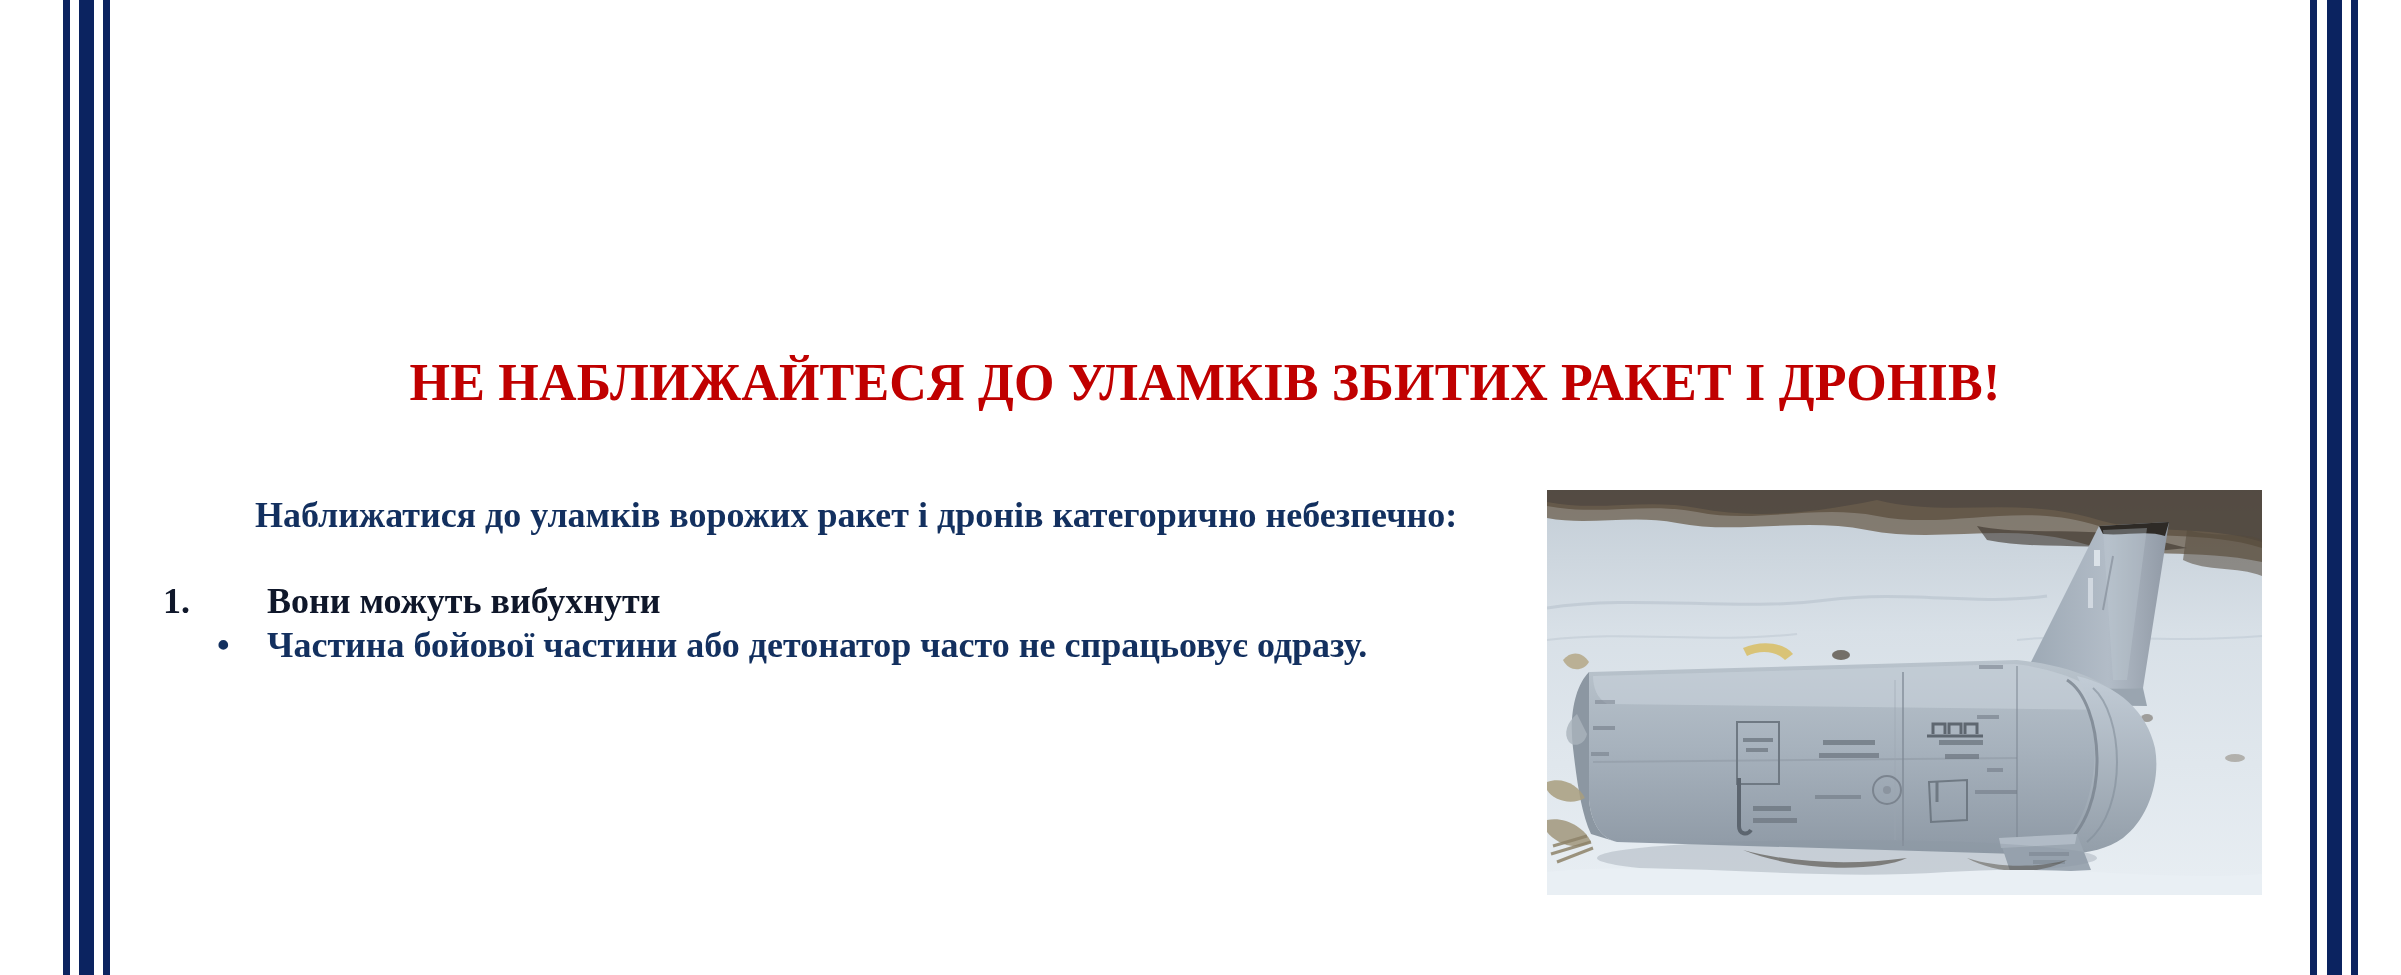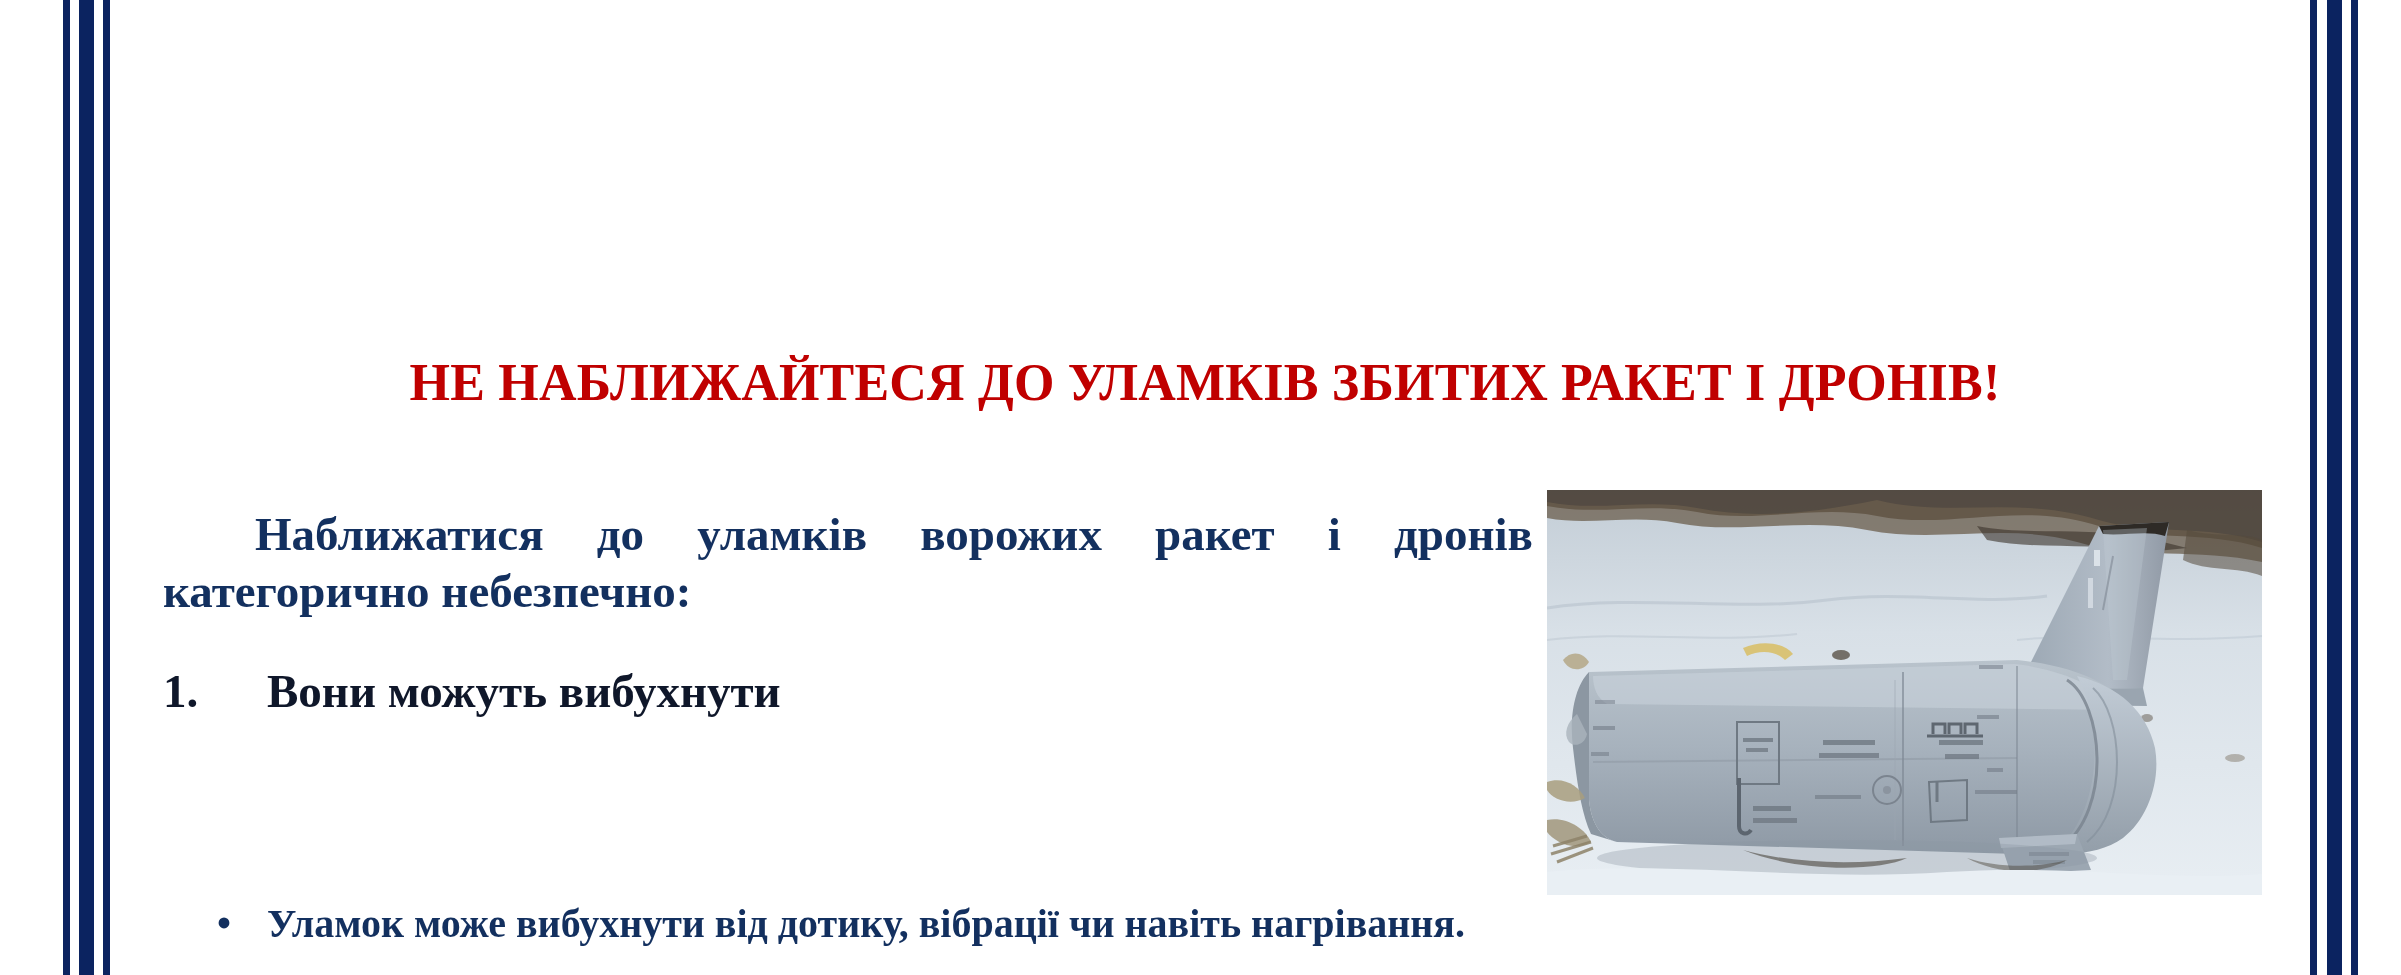--- a/index.html
+++ b/index.html
@@ -55,25 +55,25 @@
     letter-spacing: 0.2px;
     line-height: 1.0;
     white-space: nowrap;
     font-family: "Liberation Serif", "DejaVu Serif", serif;
   }
 
   
   .body-block {
     position: absolute;
     left: 163px;
-    top: 506px;
+    top: 494px;
     width: 1370px;
     color: #13305f;
     font-weight: bold;
-    font-size: 47px;
+    font-size: 36px;
     line-height: 1.22;
     font-family: "Liberation Serif", "DejaVu Serif", serif;
   }
 
   .para {
     text-align: justify;
     text-align-last: left;
     text-indent: 92px;
     margin: 0;
   }
@@ -157,25 +157,25 @@
 
   <div class="body-block">
     <p class="para">Наближатися до уламків ворожих ракет і дронів категорично небезпечно:</p>
 
     <div class="spacer-line"></div>
 
     <p class="numbered">
       <span class="num">1.</span><span>Вони можуть вибухнути</span>
     </p>
 
+    <p class="bullet-para">
+      <span class="marker">•</span><span>Частина бойової частини або детонатор часто не спрацьовує одразу.</span>
+    </p>
   </div>
 
-  <div class="bullet-wide">
-    <span class="marker">•</span><span>Уламок може вибухнути від дотику, вібрації чи навіть нагрівання.</span>
-  </div>
 
   <div class="photo">
     <svg width="715" height="405" viewBox="0 0 715 405" xmlns="http://www.w3.org/2000/svg">
       <defs>
         <linearGradient id="snowGrad" x1="0" y1="0" x2="0" y2="1">
           <stop offset="0%" stop-color="#c3cdd6"></stop>
           <stop offset="35%" stop-color="#d8e0e7"></stop>
           <stop offset="100%" stop-color="#e8eef3"></stop>
         </linearGradient>
         <linearGradient id="bodyGrad" x1="0" y1="0" x2="0" y2="1">

